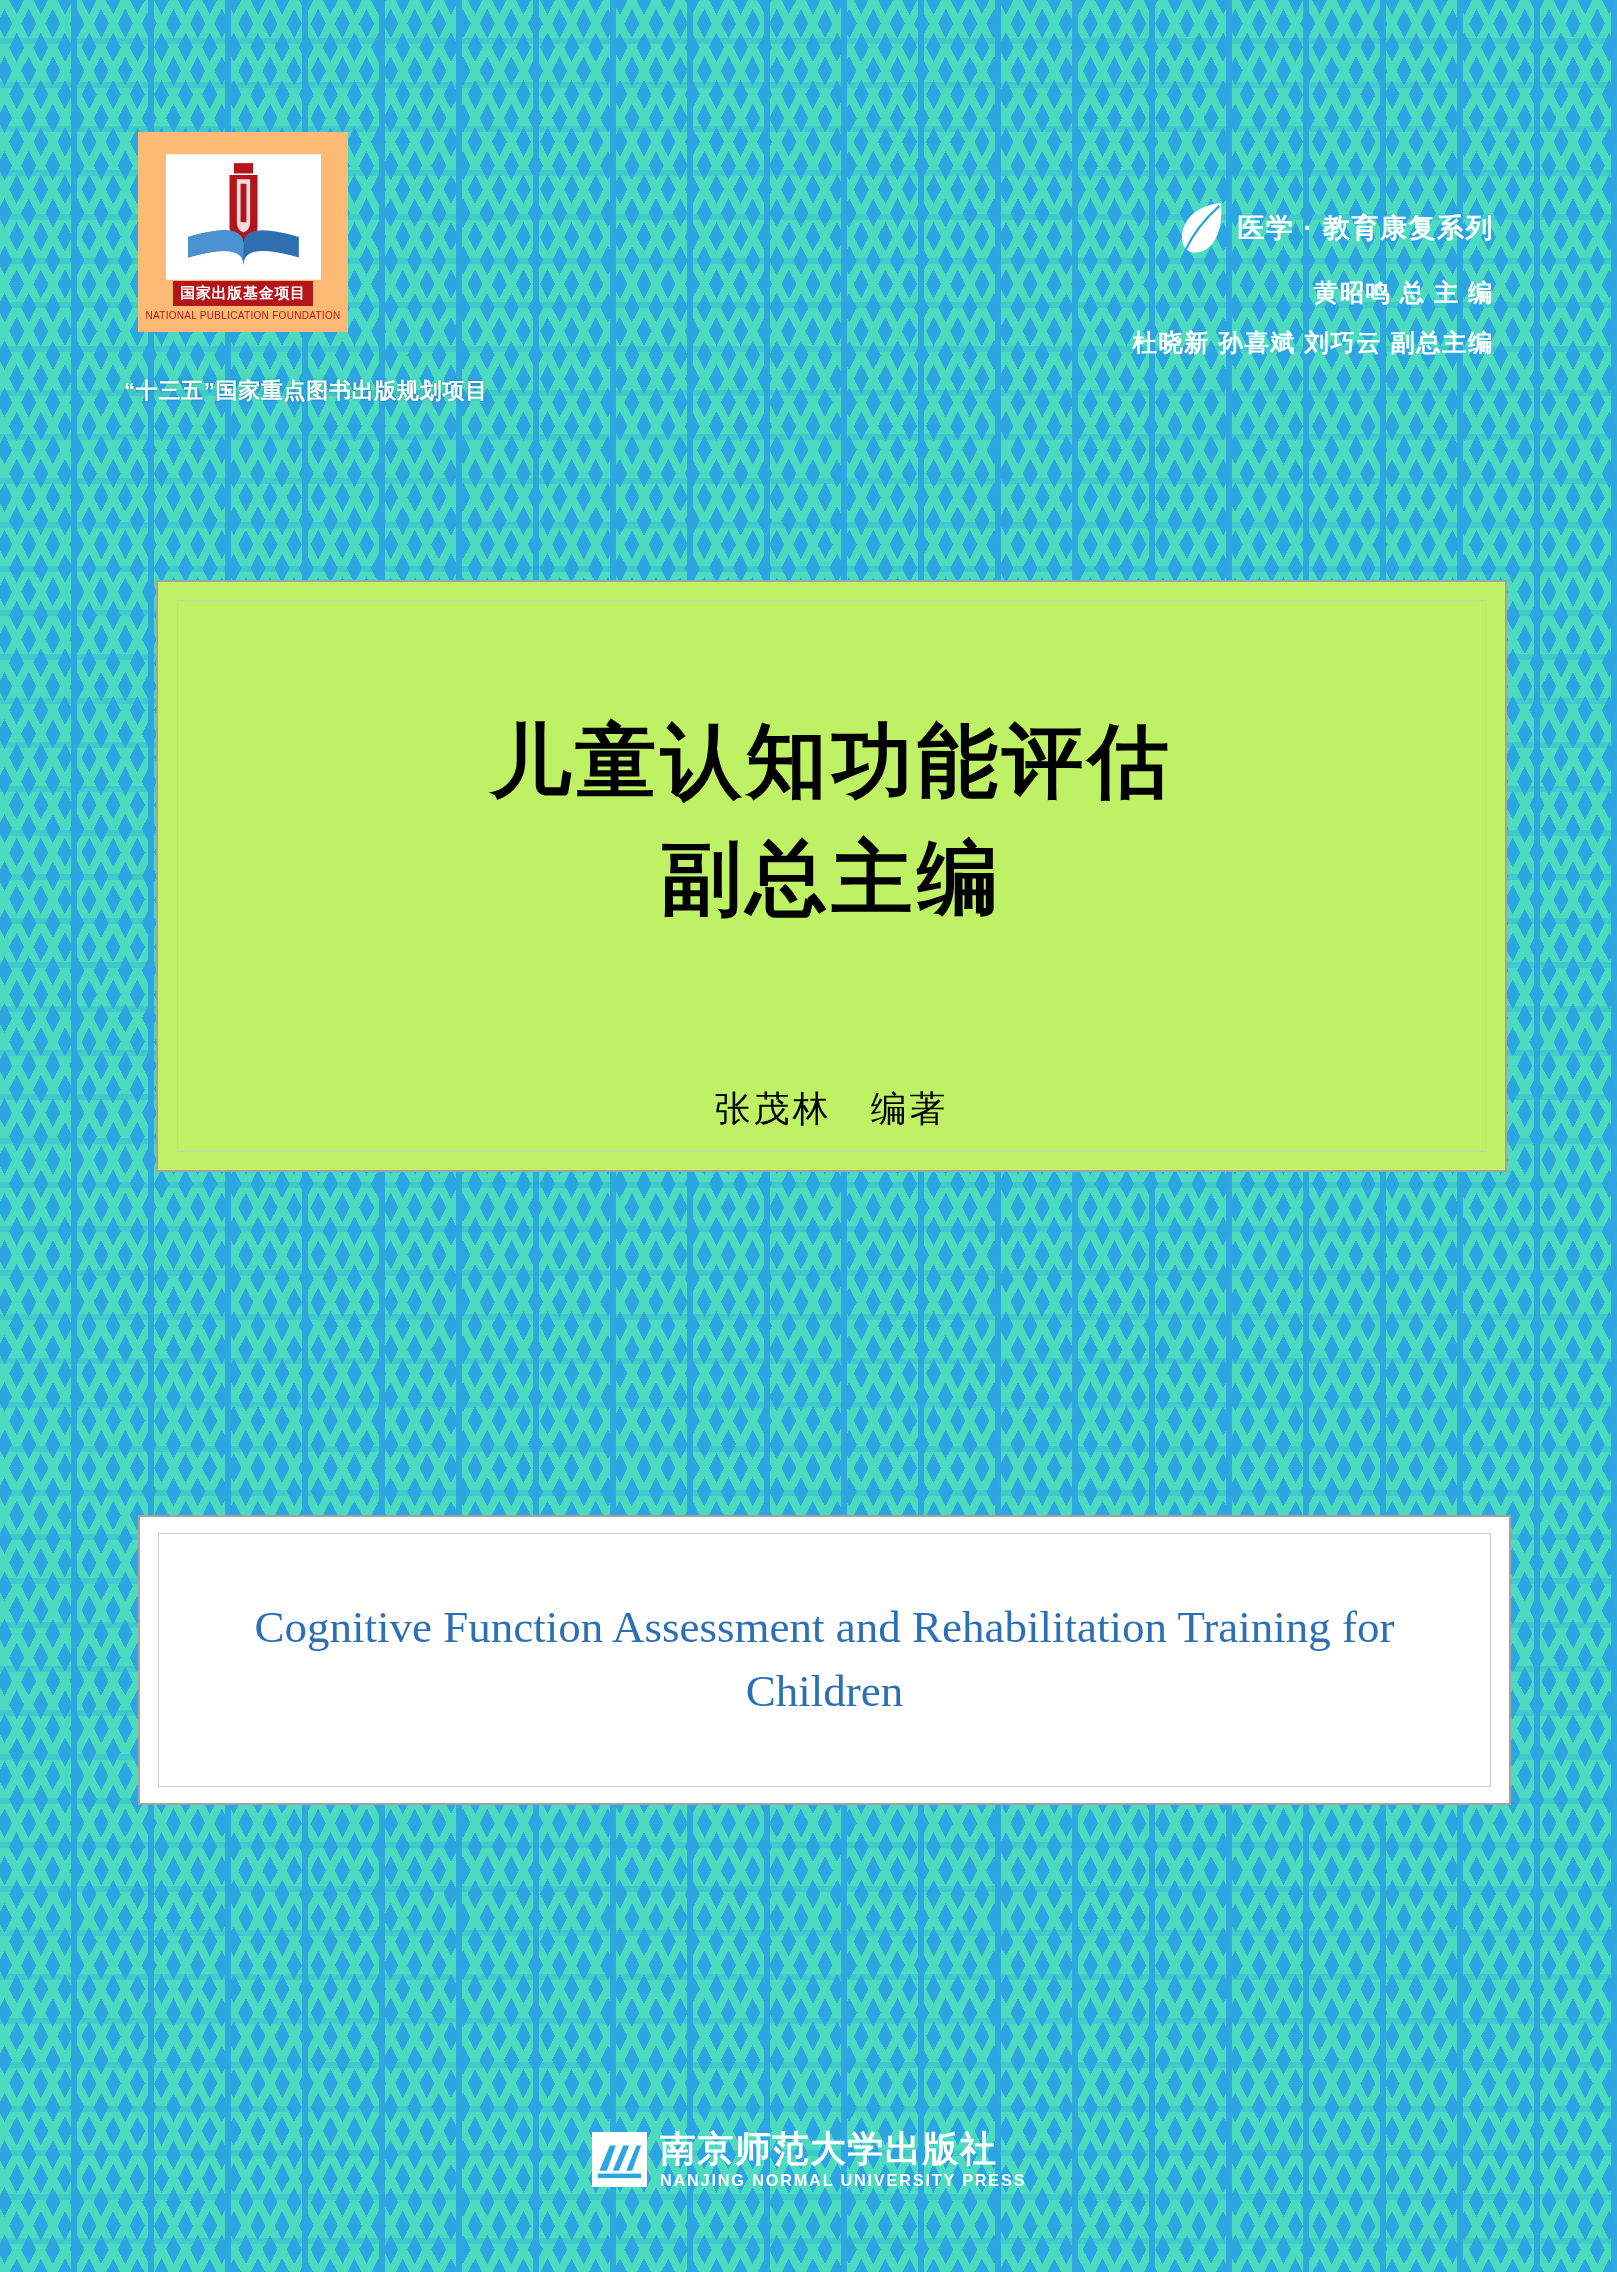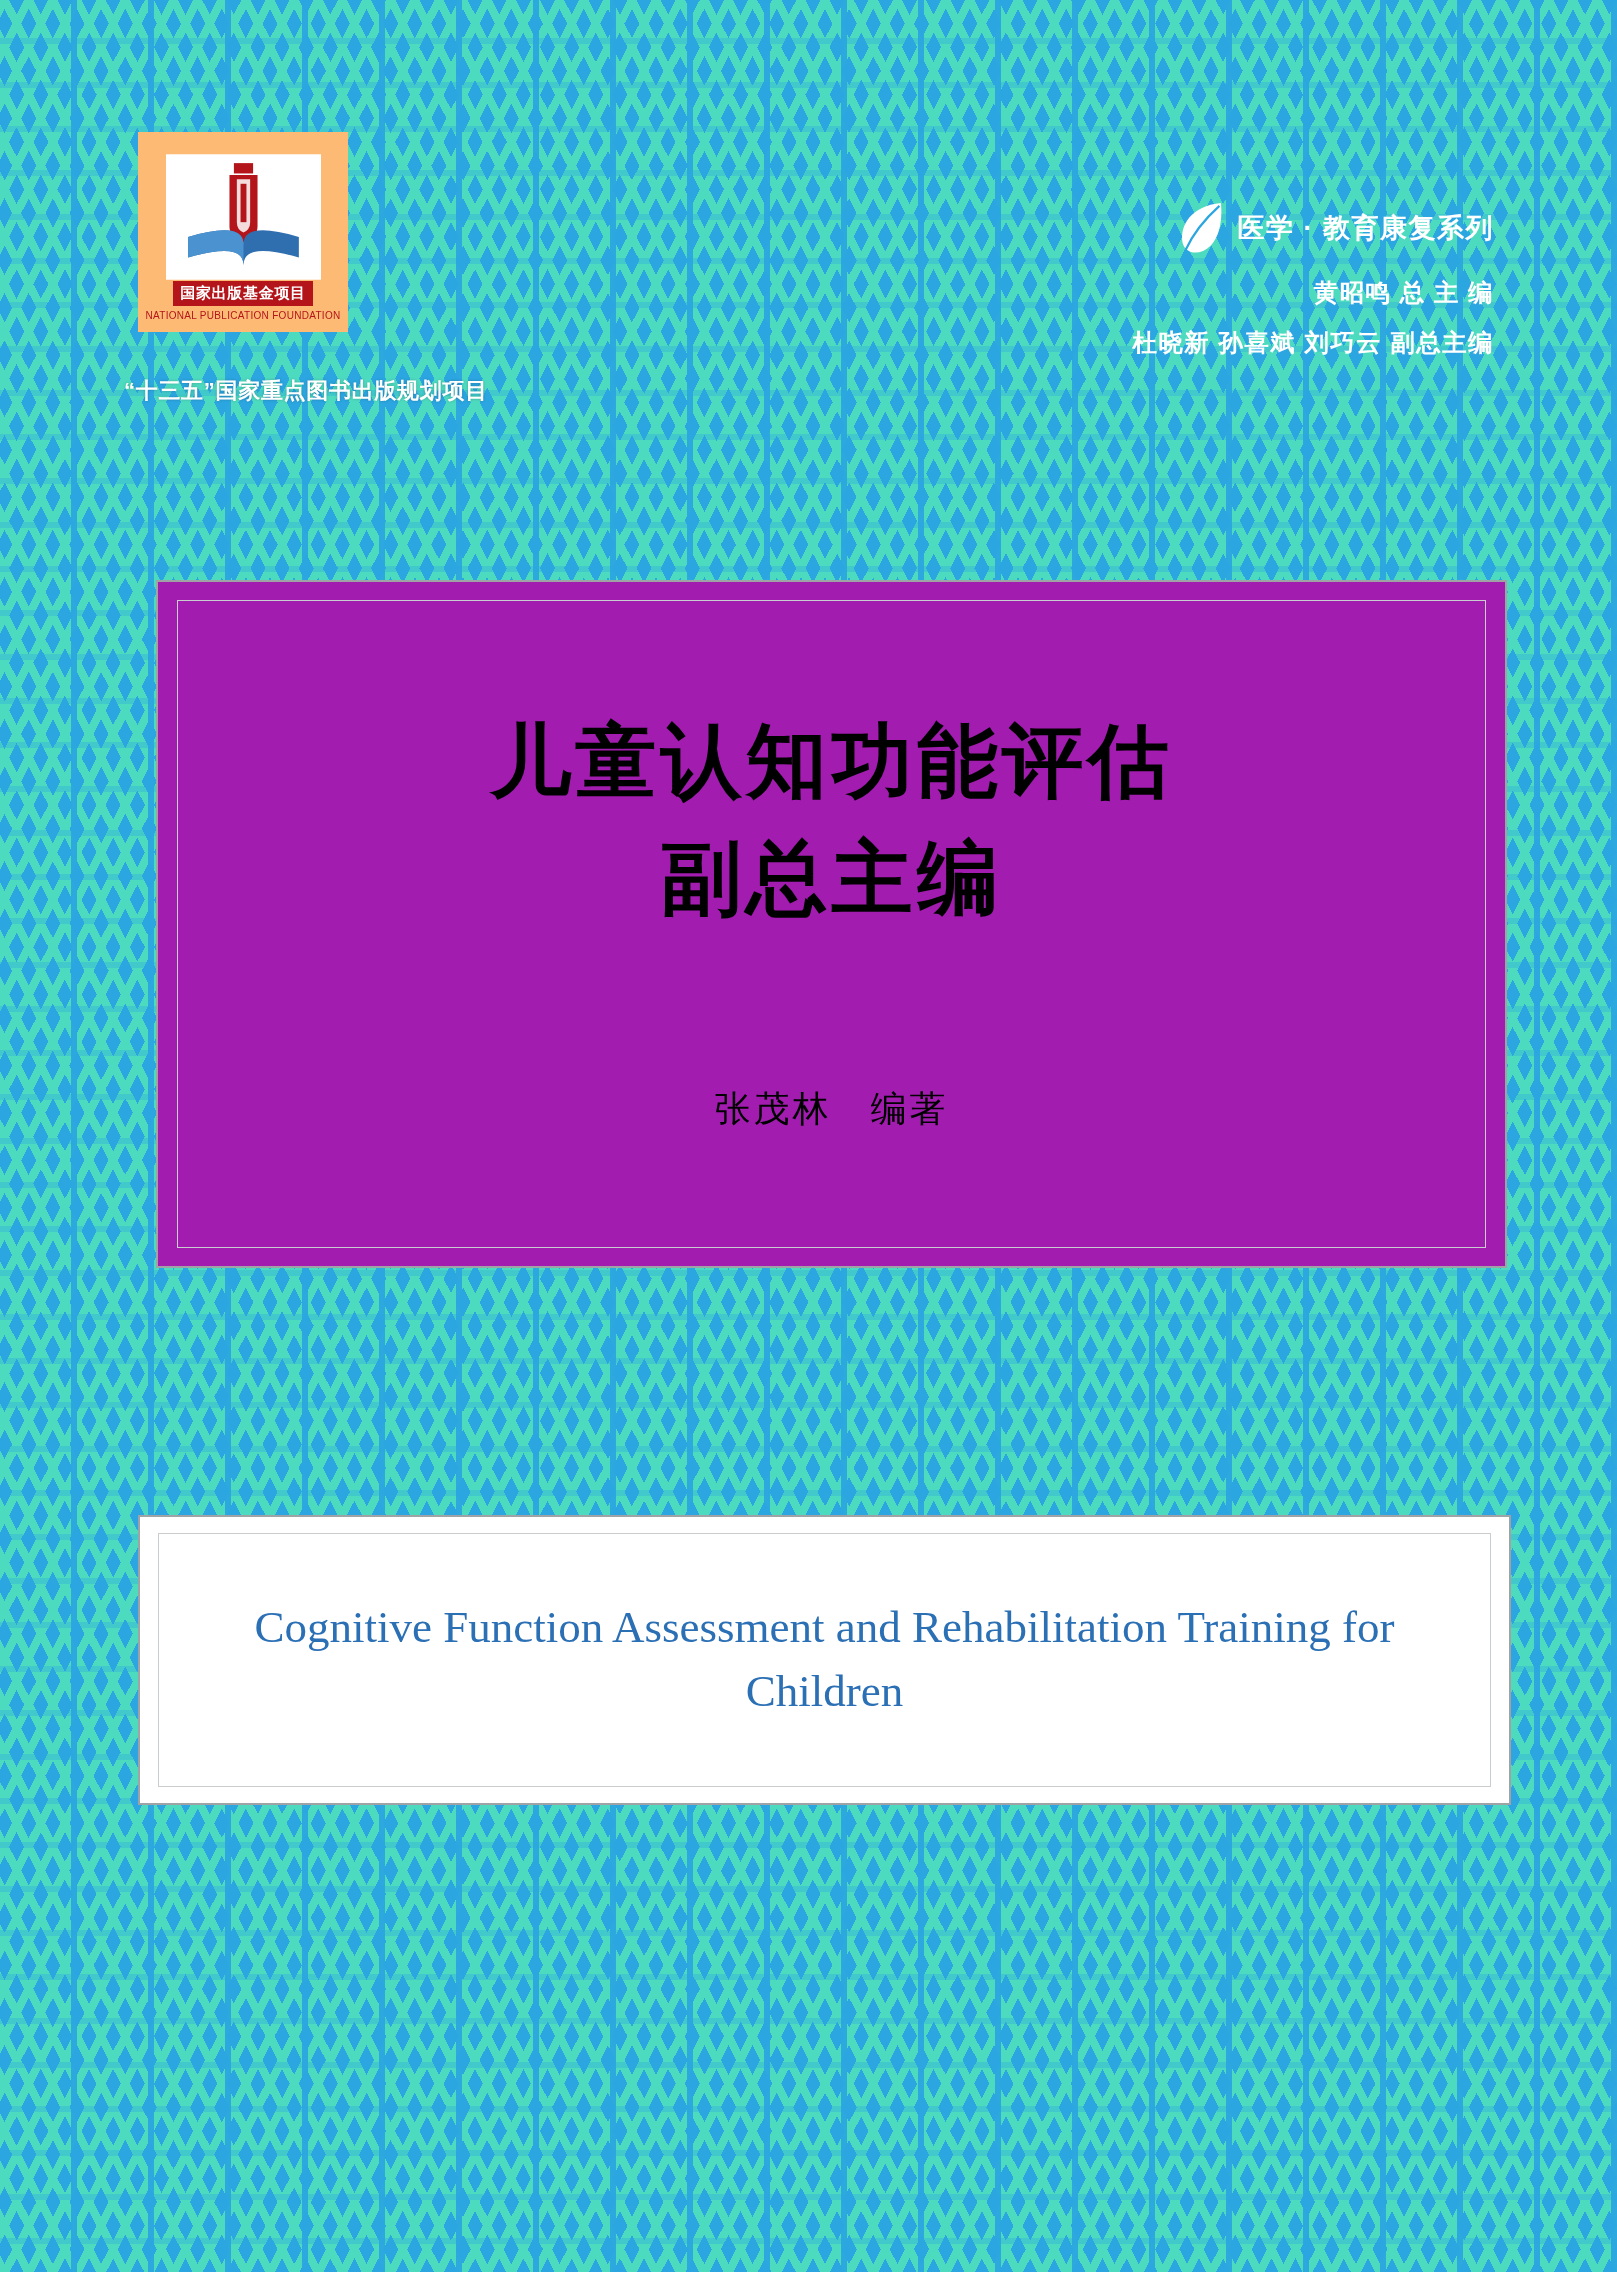--- a/index.html
+++ b/index.html
@@ -140,22 +140,22 @@
     letter-spacing: 1.5px;
     white-space: nowrap;
   }
 
   
   .title-panel {
     position: absolute;
     left: 156px;
     top: 580px;
     width: 1351px;
-    height: 688px;
-    background: #a21caf;
+    height: 592px;
+    background: #bef264;
     border: 2.2px solid #9fa3a6;
     box-sizing: border-box;
   }
   .title-inner {
     position: absolute;
     left: 19px;
     top: 18px;
     right: 19px;
     bottom: 18px;
     border: 0.7px solid #c9cdd0;
@@ -306,15 +306,30 @@
     </div>
     <div class="book-author">张茂林　编著</div>
   </div>
 
   <div class="subtitle-panel">
     <div class="subtitle-inner">
       <div class="subtitle-text">Cognitive Function Assessment and Rehabilitation Training for Children</div>
     </div>
   </div>
 
+  <div class="publisher">
+    <div class="pub-mark">
+      <svg viewBox="0 0 74 74" width="55" height="55" aria-hidden="true">
+        <rect x="0" y="0" width="74" height="74" fill="#ffffff"></rect>
+        <path d="M10 52 L24 18 L32 18 L20 52 Z" fill="#2ba6e0"></path>
+        <path d="M28 52 L42 18 L50 18 L36 52 Z" fill="#2ba6e0"></path>
+        <path d="M46 52 L60 18 L66 18 L54 52 Z" fill="#2ba6e0"></path>
+        <rect x="8" y="56" width="58" height="6" fill="#2ba6e0"></rect>
+      </svg>
+    </div>
+    <div class="pub-names">
+      <div class="pub-cn">南京师范大学出版社</div>
+      <div class="pub-en">NANJING NORMAL UNIVERSITY PRESS</div>
+    </div>
+  </div>
 
 </div>
 
 
 </body></html>

